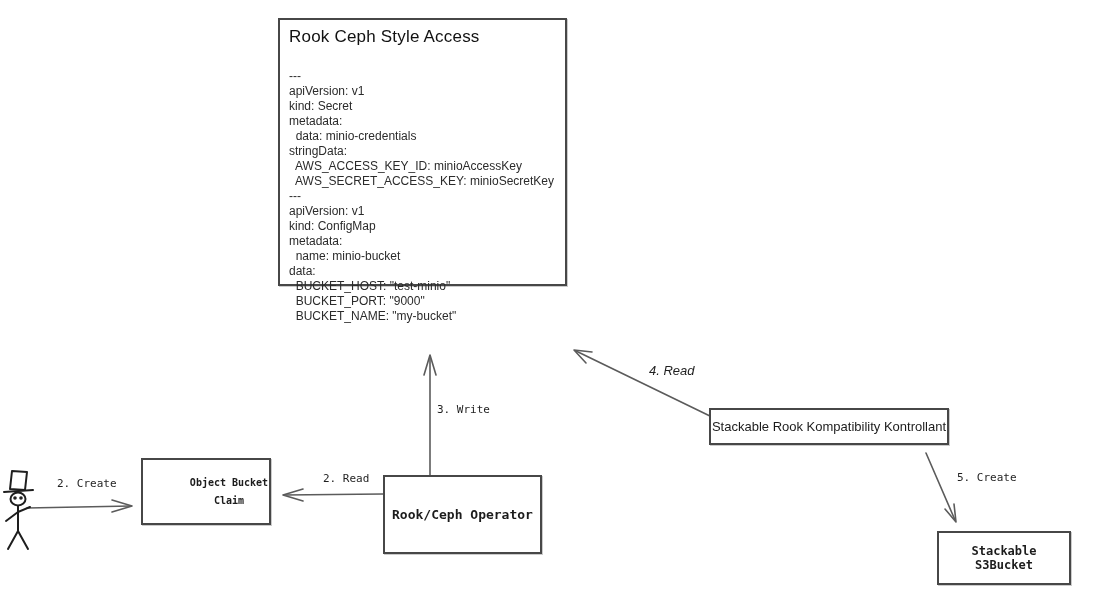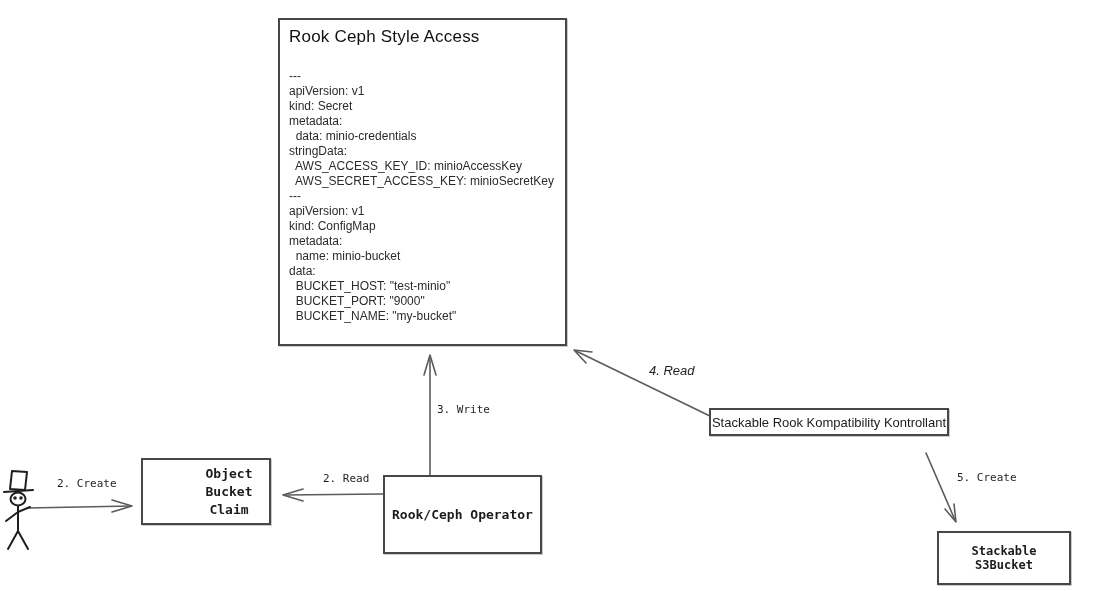--- a/index.html
+++ b/index.html
@@ -26,21 +26,21 @@
     background: #ffffff;
     display: flex;
     align-items: center;
     justify-content: center;
     text-align: center;
   }
   .node.sketch { box-shadow: 1px 1px 0 0 rgba(70,70,70,0.28); }
   .big-box {
     position: absolute;
     left: 278px; top: 18px;
-    width: 289px; height: 328px;
+    width: 289px; height: 268px;
     border: 2px solid #474747;
     background: #ffffff;
     padding: 7px 9px;
     box-shadow: 1px 1px 0 0 rgba(70,70,70,0.28);
   }
   .big-box .title {
     font-size: 17px;
     color: #111;
     letter-spacing: 0.2px;
   }
@@ -49,23 +49,23 @@
     font-size: 12px;
     line-height: 15px;
     color: #2b2b2b;
   }
   .code div { white-space: pre; }
   .mono-label {
     font-family: "DejaVu Sans Mono", "Liberation Mono", monospace;
     font-weight: bold;
     color: #1c1c1c;
   }
-  .obc-box   { left: 141px; top: 458px; width: 130px; height: 67px; font-size: 13px; line-height: 18px; padding-left: 46px; }
+  .obc-box   { left: 141px; top: 458px; width: 130px; height: 67px; font-size: 10px; line-height: 18px; padding-left: 46px; }
   .op-box    { left: 383px; top: 475px; width: 159px; height: 79px; font-size: 13px; }
-  .kk-box    { left: 709px; top: 408px; width: 240px; height: 28px; font-size: 13px; white-space: nowrap; color: #1c1c1c; }
+  .kk-box    { left: 709px; top: 408px; width: 240px; height: 37px; font-size: 13px; white-space: nowrap; color: #1c1c1c; }
   .s3-box    { left: 937px; top: 531px; width: 134px; height: 54px; font-size: 12px; }
   .edge-label {
     position: absolute;
     font-family: "DejaVu Sans Mono", "Liberation Mono", monospace;
     font-size: 11px;
     color: #1f1f1f;
     white-space: nowrap;
   }
   .edge-label.sans {
     font-family: "Liberation Sans", sans-serif;

